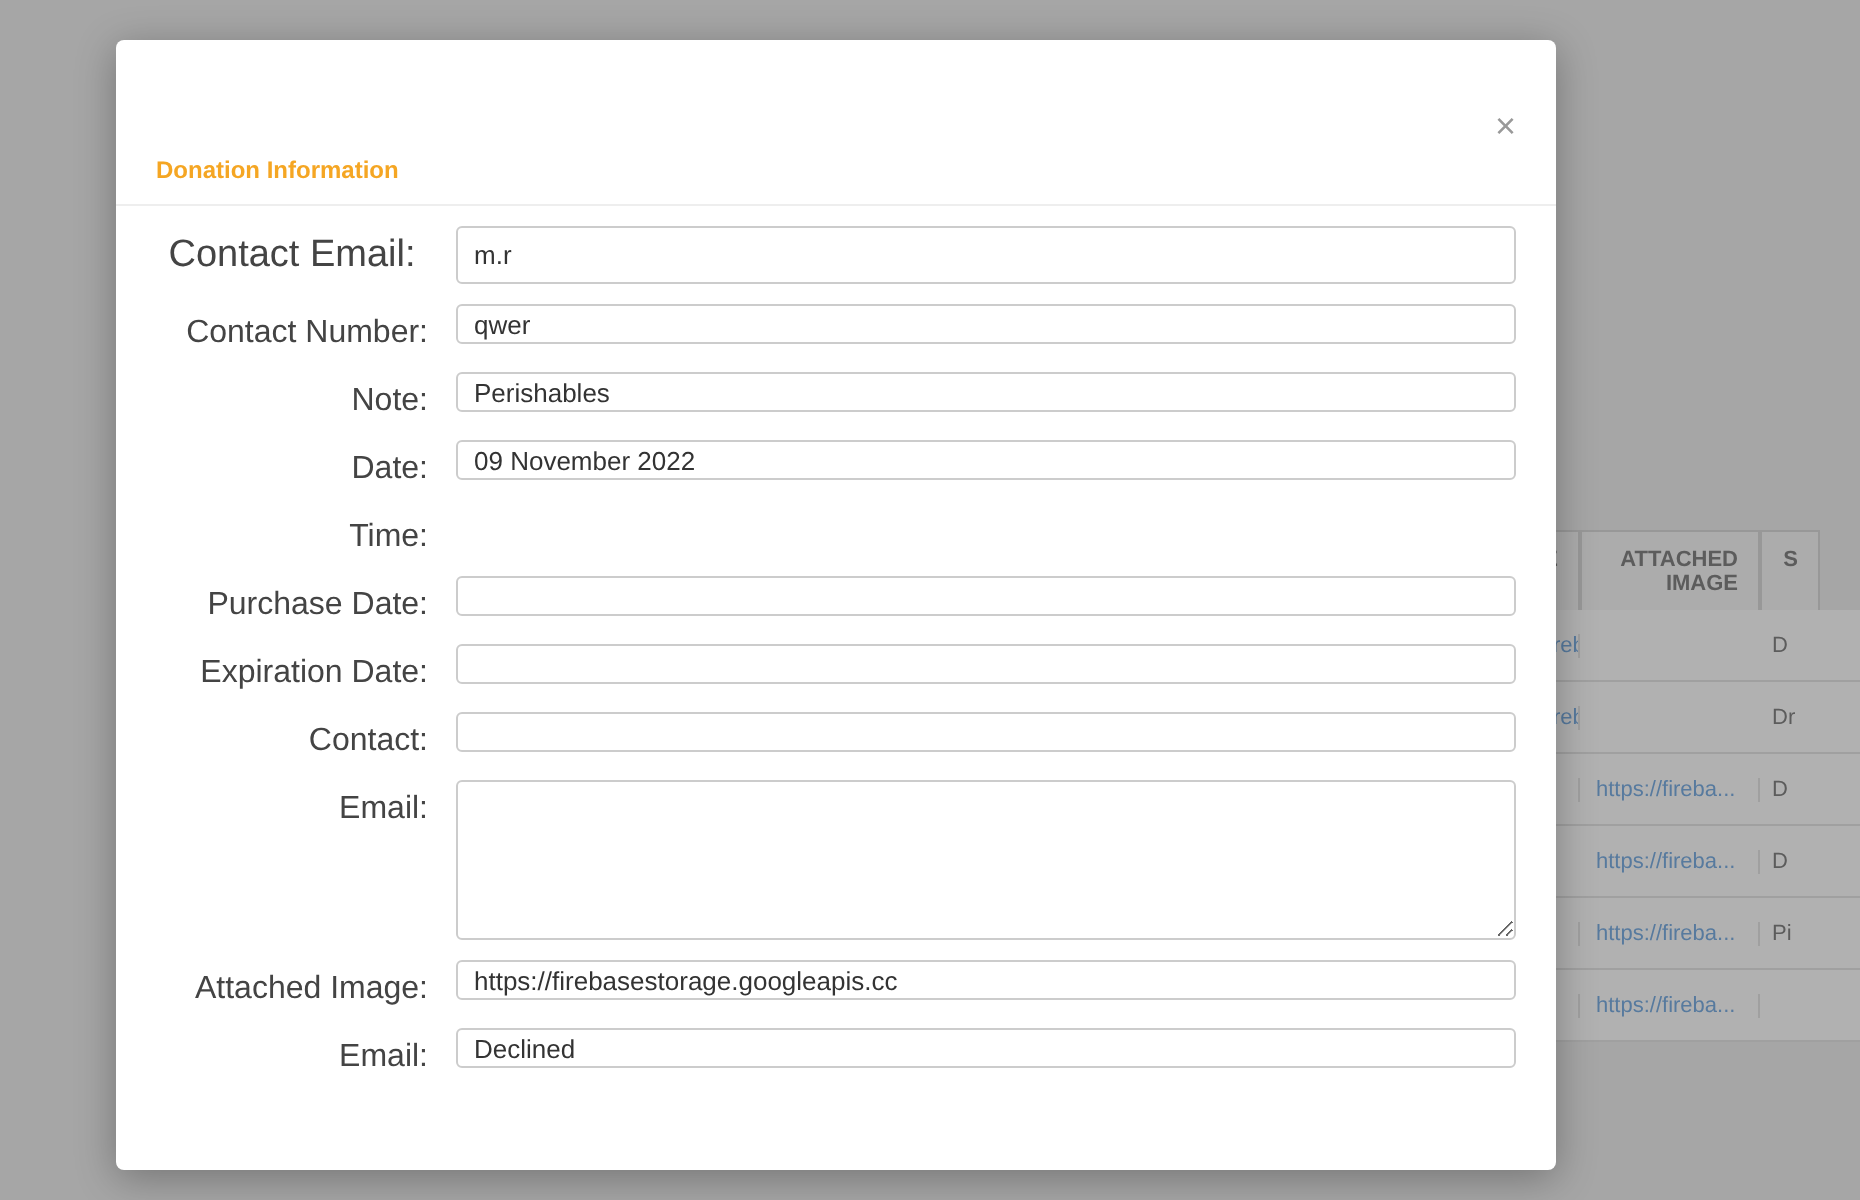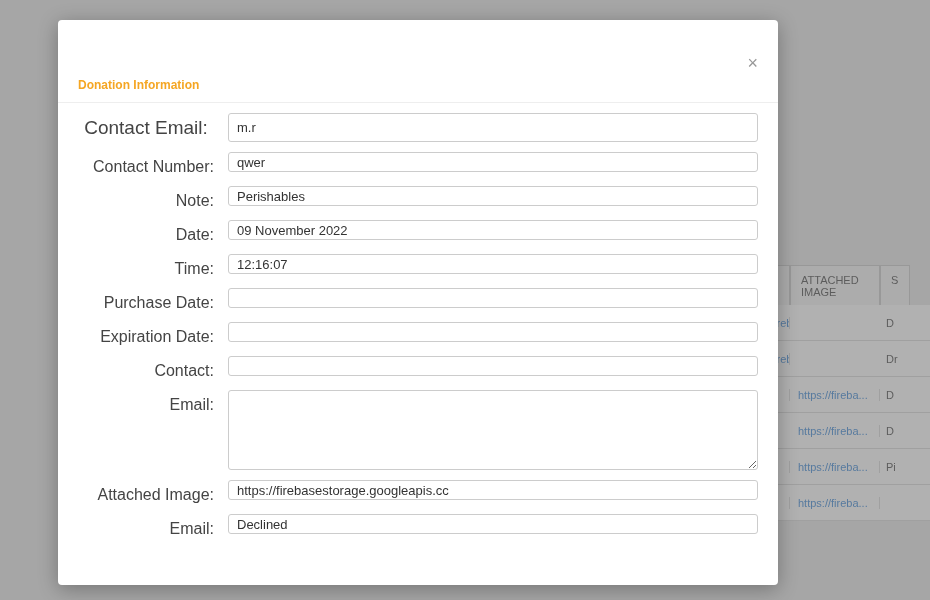--- a/index.html
+++ b/index.html
@@ -30,22 +30,22 @@
       width: 200px;
       display: flex;
       gap: 0;
     }
 
     .bg-col-header {
       background: #f5f5f5;
       border: 1px solid #ccc;
       padding: 8px 10px;
       font-size: 11px;
-      font-weight: normal;
-      text-align: left;
+      font-weight: bold;
+      text-align: right;
       color: #555;
     }
 
     .bg-btn {
       position: absolute;
       top: 265px;
       right: 130px;
       background: #fff;
       border: 1px solid #ccc;
       padding: 6px 12px;
@@ -287,21 +287,20 @@
       <input class="form-input" type="text" value="Perishables" style="">
     </div>
 
     <div class="form-row">
       <div class="form-label">Date:</div>
       <input class="form-input" type="text" value="09 November 2022" style="">
     </div>
 
     <div class="form-row">
       <div class="form-label">Time:</div>
-      <input class="form-input" type="text" value="12:16:07" style="">
     </div>
 
     <div class="form-row">
       <div class="form-label">Purchase Date:</div>
       <input class="form-input" type="text" value="" style="">
     </div>
 
     <div class="form-row">
       <div class="form-label">Expiration Date:</div>
       <input class="form-input" type="text" value="" style="">

